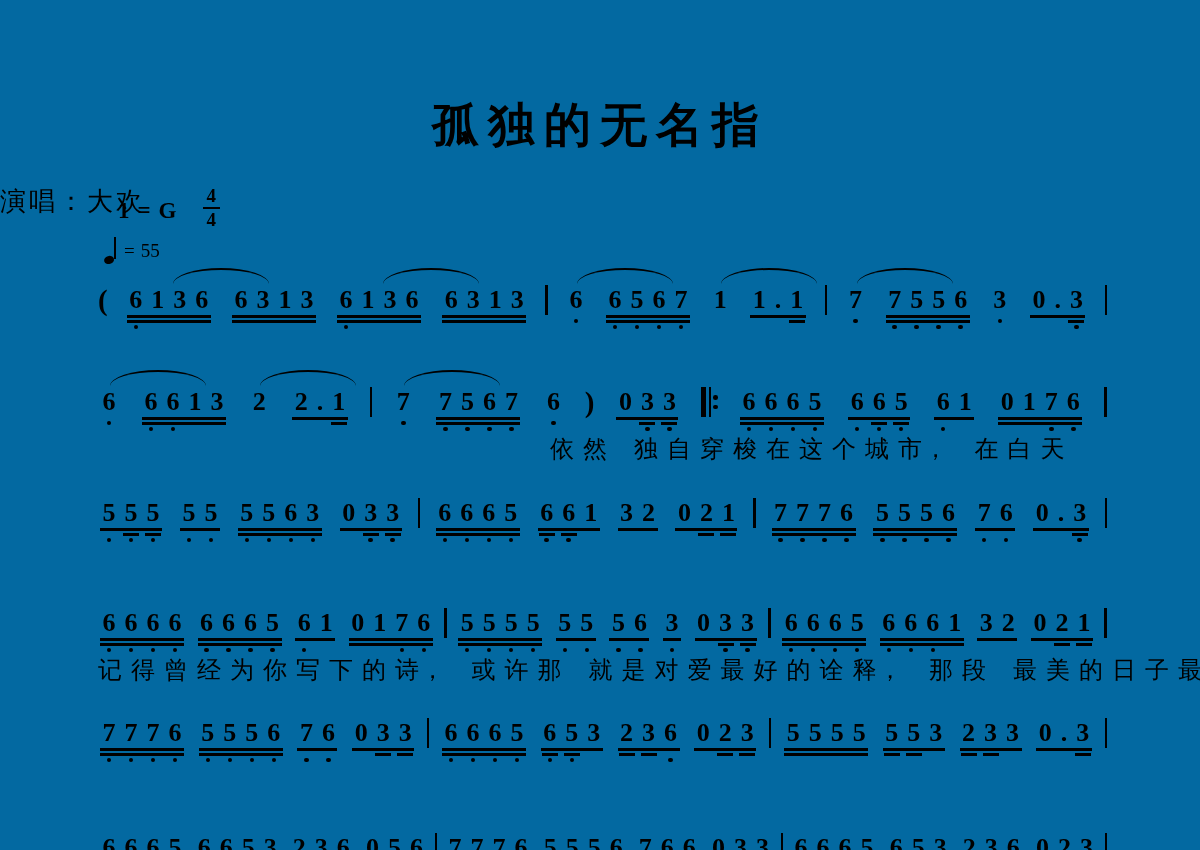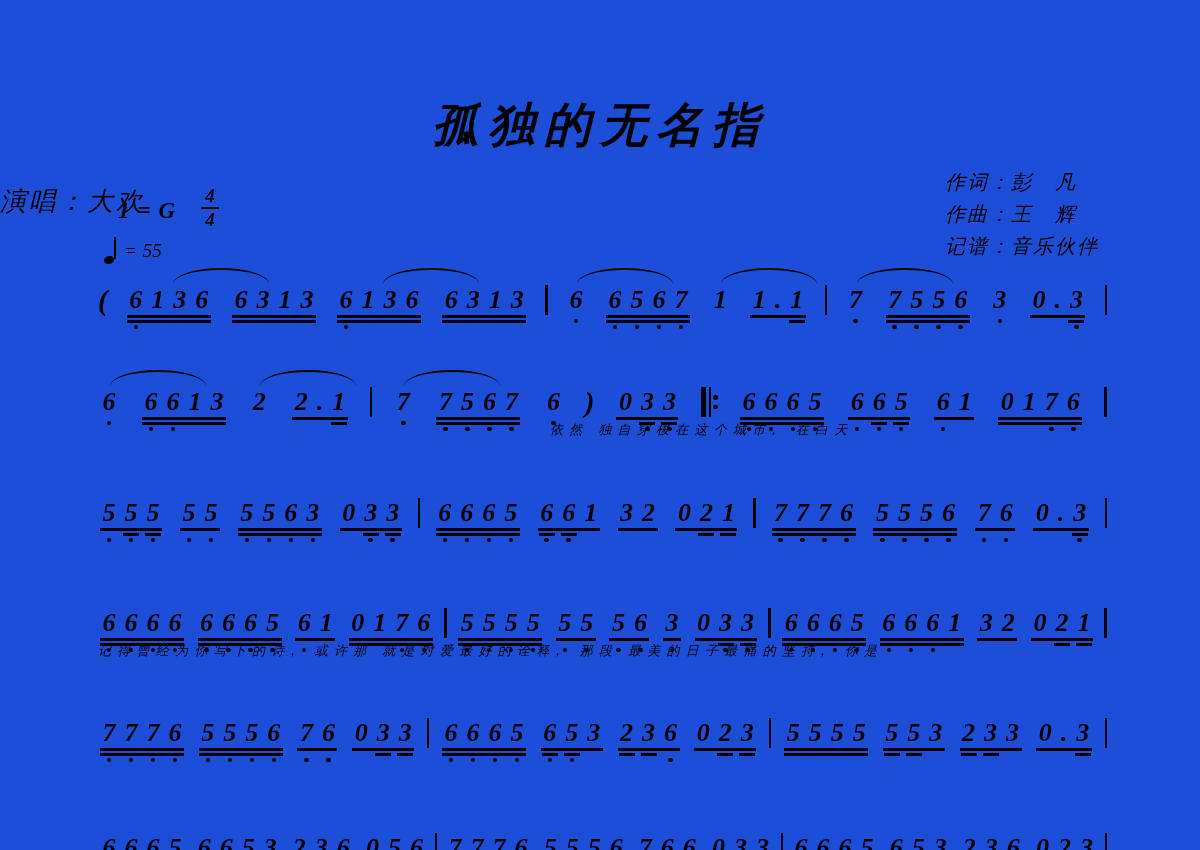--- a/index.html
+++ b/index.html
@@ -1,17 +1,17 @@
 <!DOCTYPE html>
 <html><head>
 <meta charset="utf-8">
 <style>
   html,body{margin:0;padding:0;background:#fff;}
-  .page{position:relative;width:1200px;height:850px;background:#1d4ed8;overflow:hidden;
-        font-family:"Liberation Serif",serif;color:#000;font-style:italic;}
+  .page{position:relative;width:1200px;height:850px;background:#0369a1;overflow:hidden;
+        font-family:"Liberation Serif",serif;color:#000;}
   
   .title{position:absolute;top:94px;left:0;right:0;text-align:center;
          font-size:47px;font-weight:900;letter-spacing:9px;
          font-family:"DejaVu Sans",sans-serif;}
   .singer{position:absolute;top:184px;left:0;right:0;text-align:left;
           font-size:26px;letter-spacing:3px;}
   .credits{position:absolute;top:166px;left:945px;font-size:20px;line-height:32px;
            letter-spacing:2px;}
   .keyblock{position:absolute;top:186px;left:118px;font-size:23px;font-weight:bold;}
   .keyblock .keq{margin:0 8px;}
@@ -47,36 +47,31 @@
   .bar{width:2.4px;height:30px;background:#000;align-self:flex-end;}
   .sym{font-size:29px;font-weight:bold;line-height:30px;}
   .rep{display:inline-flex;align-items:center;height:30px;align-self:flex-end;}
   .rb1{width:5px;height:30px;background:#000;}
   .rb2{width:2.4px;height:30px;background:#000;margin-left:3px;}
   .rdots{display:inline-flex;flex-direction:column;justify-content:center;gap:5px;
          margin-left:2.5px;height:30px;}
   .rdots i{width:4.6px;height:4.6px;border-radius:50%;background:#000;}
   .grp.arc::before{content:"";position:absolute;top:-17px;left:55%;width:96px;height:14px;
       border-top:2.6px solid #000;border-radius:50% 50% 0 0/100% 100% 0 0;pointer-events:none;}
-  .lyrics{margin-top:4px;font-size:13px;letter-spacing:1.5px;white-space:nowrap;
+  .lyrics{margin-top:16px;font-size:24px;letter-spacing:1.5px;white-space:nowrap;
           font-family:"Liberation Serif",serif;}
   .mline2 .lyrics{padding-left:452px;}
 </style>
 </head>
 <body>
 
 <div class="page">
   <div class="title">孤独的无名指</div>
   <div class="singer">演唱：大欢</div>
 
-  <div class="credits">
-    <div>作词：彭　凡</div>
-    <div>作曲：王　辉</div>
-    <div>记谱：音乐伙伴</div>
-  </div>
 
   <div class="keyblock">
     <span>1</span><span class="keq">=</span><span>G</span><span class="frac"><span class="ftop">4</span><span class="fbot">4</span></span>
   </div>
 
   <div class="tempo">
     <span class="qnote"></span><span class="teq">=</span><span>55</span>
   </div>
 
   <div>

